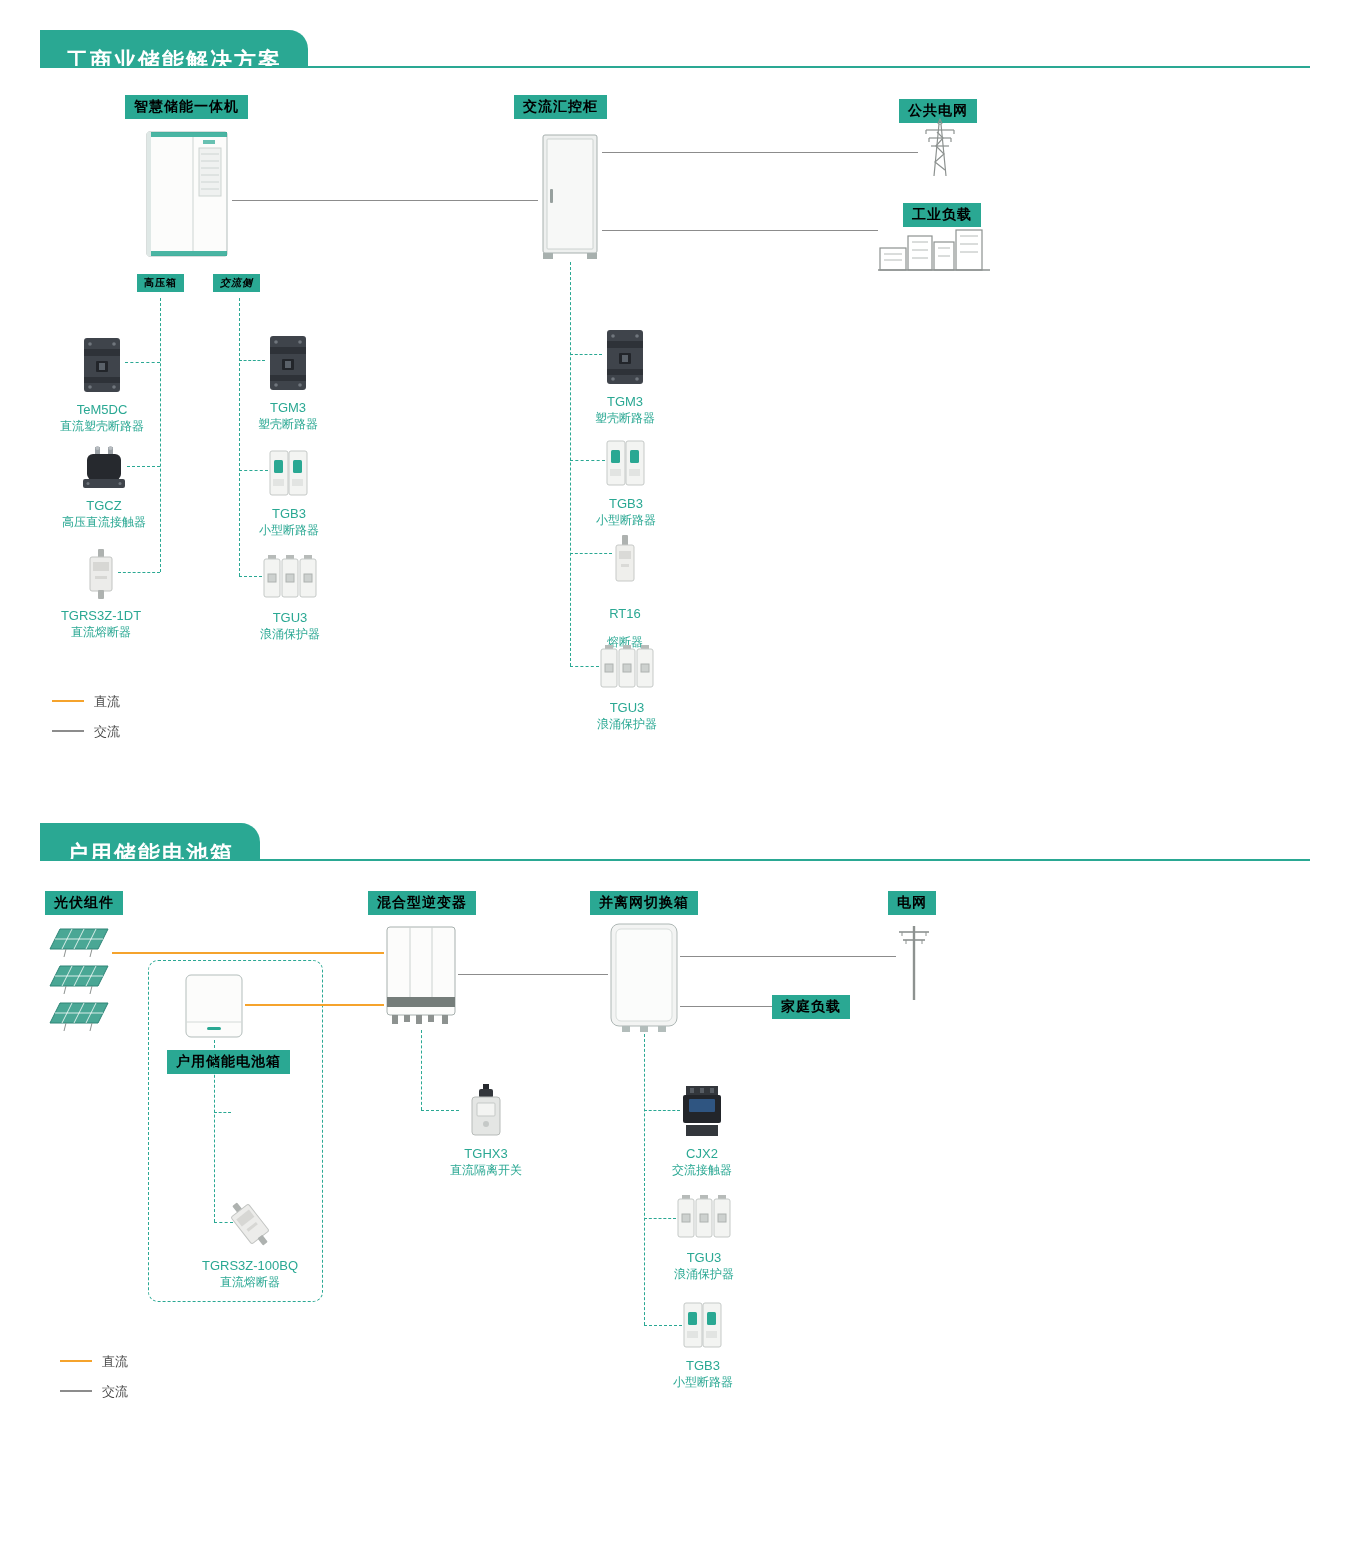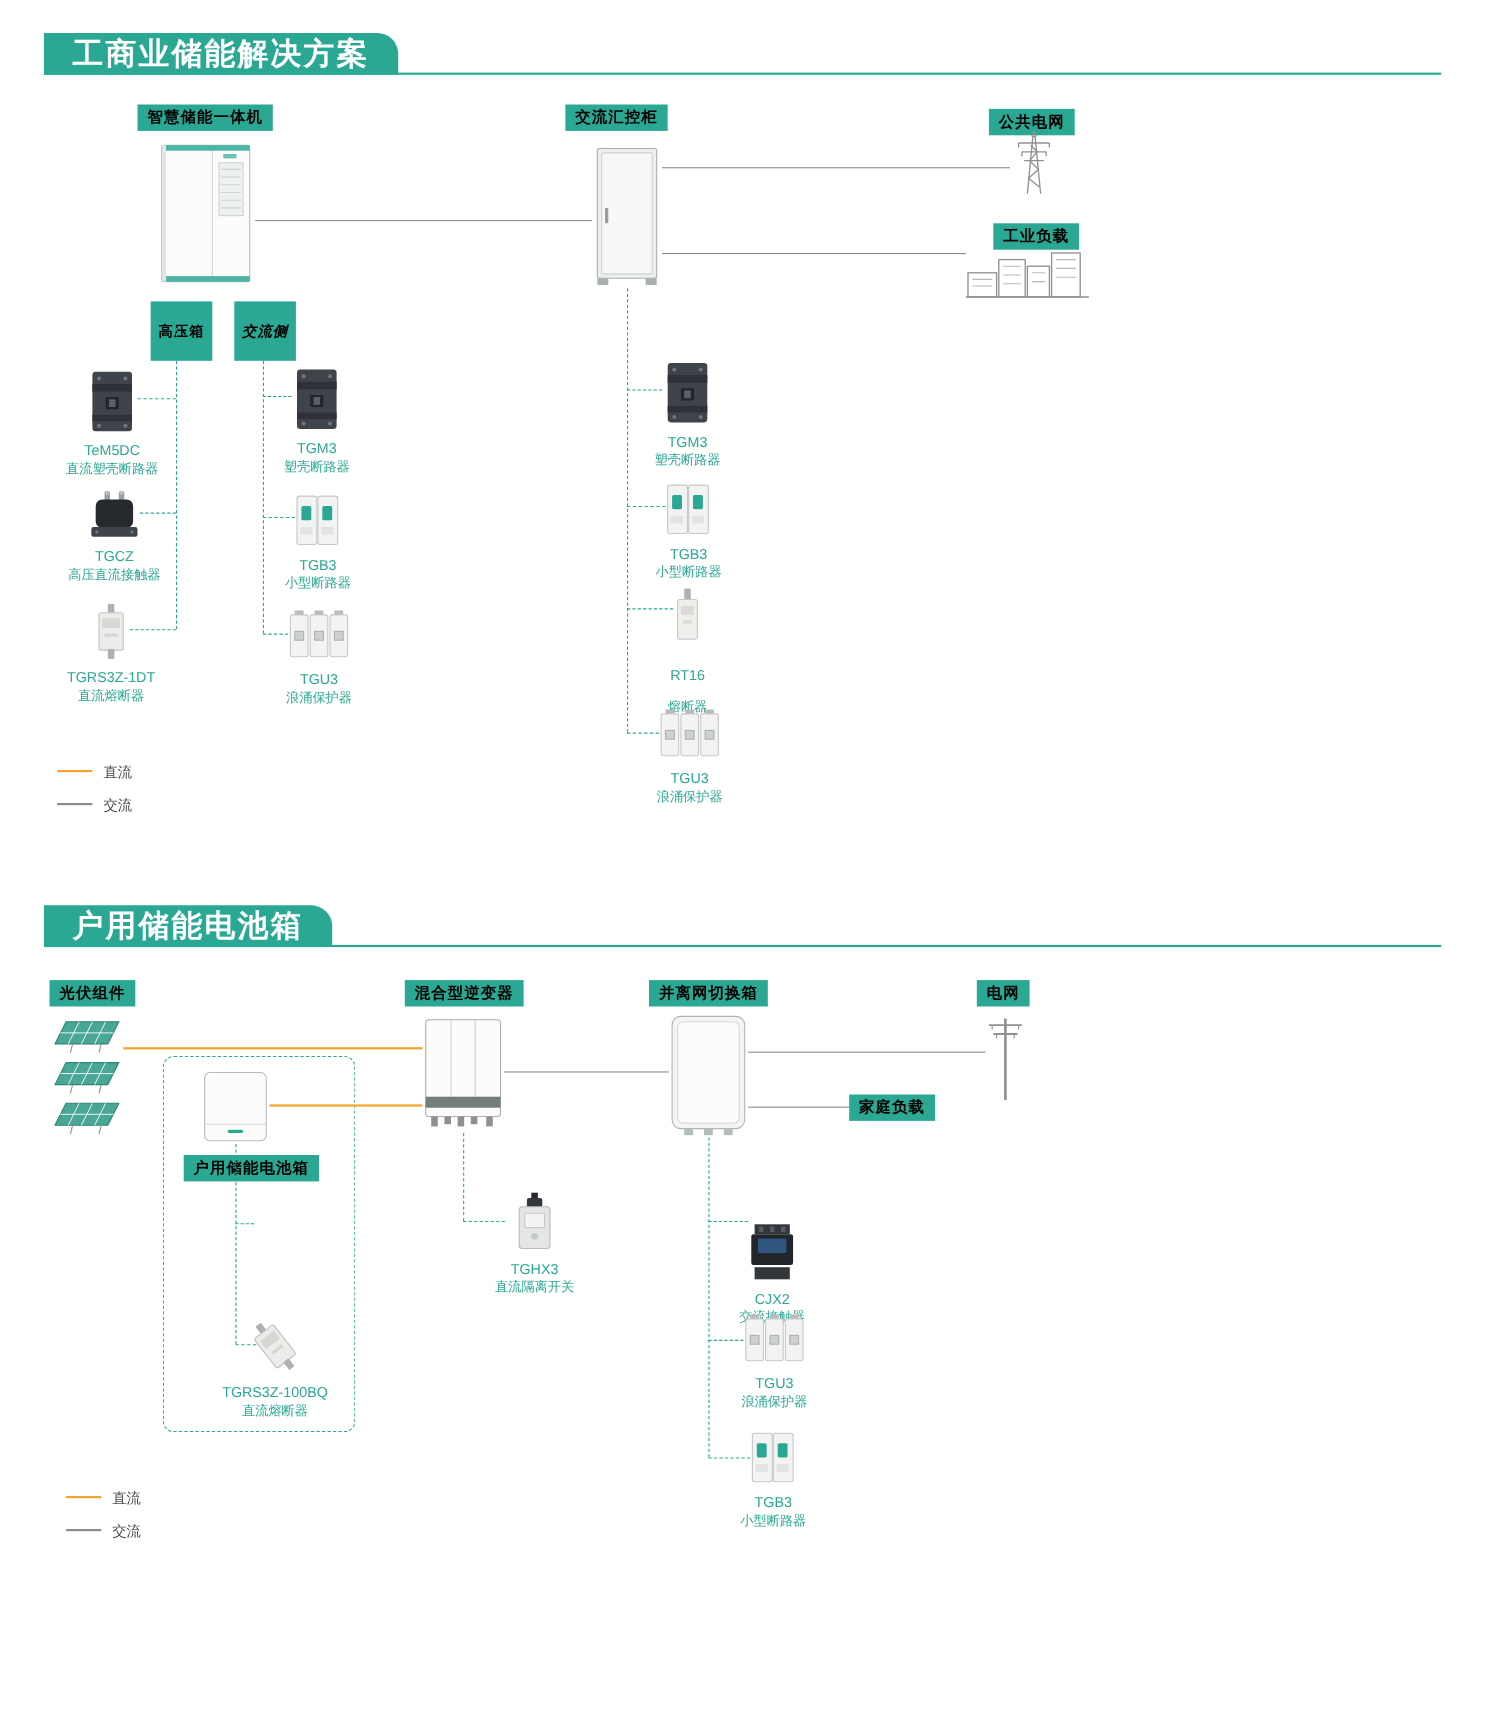--- a/index.html
+++ b/index.html
@@ -1,24 +1,24 @@
 <!DOCTYPE html>
 <html><head>
 <meta charset="utf-8">
 <style>
   *{margin:0;padding:0;box-sizing:border-box}
   html,body{background:#fff}
   body{width:1350px;height:1565px;position:relative;font-family:"Liberation Sans","DejaVu Sans",sans-serif;}
   .canvas{position:absolute;left:0;top:0;width:1350px;height:1565px;background:#fff;overflow:hidden}
-  .title-bar{position:absolute;height:38px;line-height:38px;padding:0 26px;background:#2AA893;color:#fff;
-             font-size:28px;font-weight:bold;letter-spacing:2px;border-top-right-radius:19px;white-space:nowrap}
+  .title-bar{position:absolute;height:38px;line-height:38px;padding:12px 26px;background:#2AA893;color:#fff;
+             font-size:22px;font-weight:bold;letter-spacing:2px;border-top-right-radius:19px;white-space:nowrap}
   .title-rule{position:absolute;height:2px;background:#2AA893}
   .tag{position:absolute;background:#2AA893;color:#000000;font-size:14px;font-weight:bold;
        padding:3px 9px;letter-spacing:1px;white-space:nowrap}
-  .tag.sm{font-size:13px;padding:18px 7px}
+  .tag.sm{font-size:10px;padding:2px 7px}
   .l-ac{position:absolute;height:0;border-top:1px solid #8C8C8C}
   .l-dc{position:absolute;height:0;border-top:2px solid #F5A32C}
   .leg-ac{position:absolute;height:0;border-top:2px solid #8C8C8C}
   .vdash{position:absolute;width:0;border-left:1px dashed #2AA893}
   .hdash{position:absolute;height:0;border-top:1px dashed #2AA893}
   .dash-box{position:absolute;border:1px dashed #2AA893;border-radius:10px}
   .comp{position:absolute;width:130px;display:flex;flex-direction:column;align-items:center;text-align:center}
   .cname{margin-top:8px;font-size:13px;color:#2AA893;line-height:1.3;white-space:nowrap}
   .cdesc{font-size:12px;color:#2AA893;line-height:1.3;white-space:nowrap}
   .legend-label{position:absolute;font-size:13px;color:#4a4a4a;white-space:nowrap}
@@ -381,21 +381,21 @@
   </div>
 
   <div class="comp" style="left:421px;top:1084px;">
     <svg width="38" height="54">
         <use href="#s-isolator"></use>
       </svg>
     <div class="cname">TGHX3</div>
     <div class="cdesc">直流隔离开关</div>
   </div>
 
-  <div class="comp" style="left:637px;top:1111px;justify-content:flex-end;">
+  <div class="comp" style="left:637px;top:1084px;justify-content:flex-end;">
     <svg width="44" height="54">
         <use href="#s-accontactor"></use>
       </svg>
     <div class="cname">CJX2</div>
     <div class="cdesc">交流接触器</div>
   </div>
   <div class="comp" style="left:639px;top:1194px;">
     <svg width="56" height="48">
         <use href="#s-spd"></use>
       </svg>

